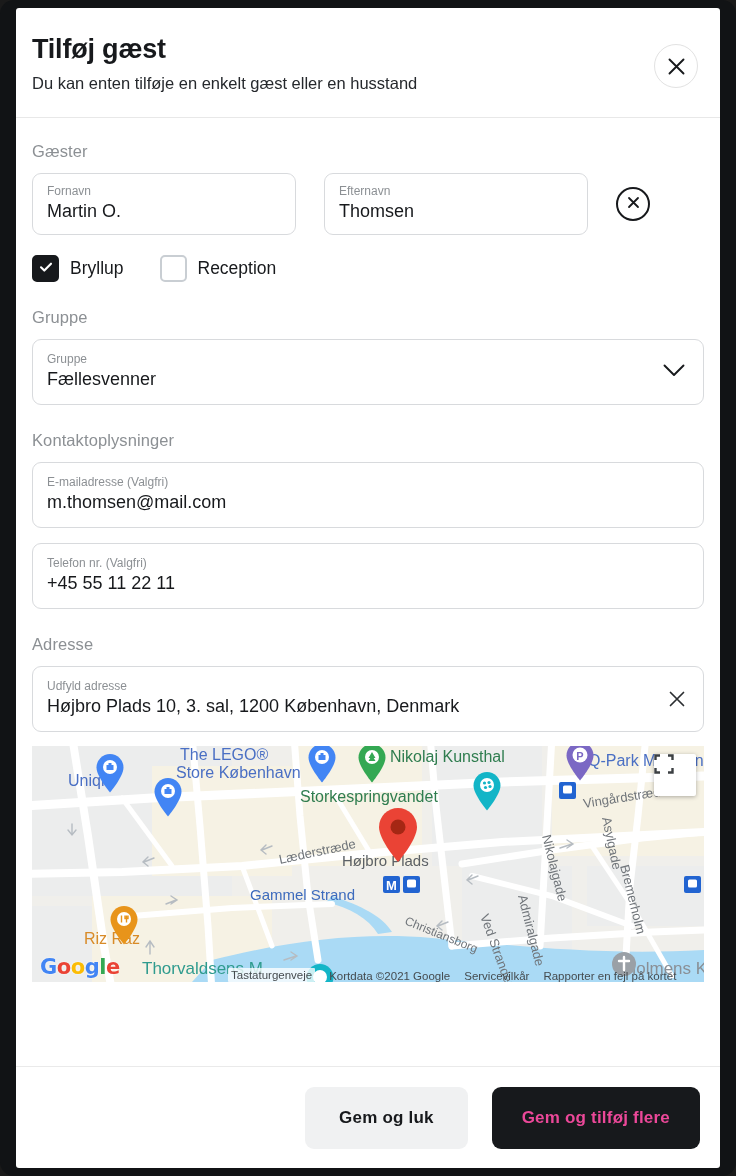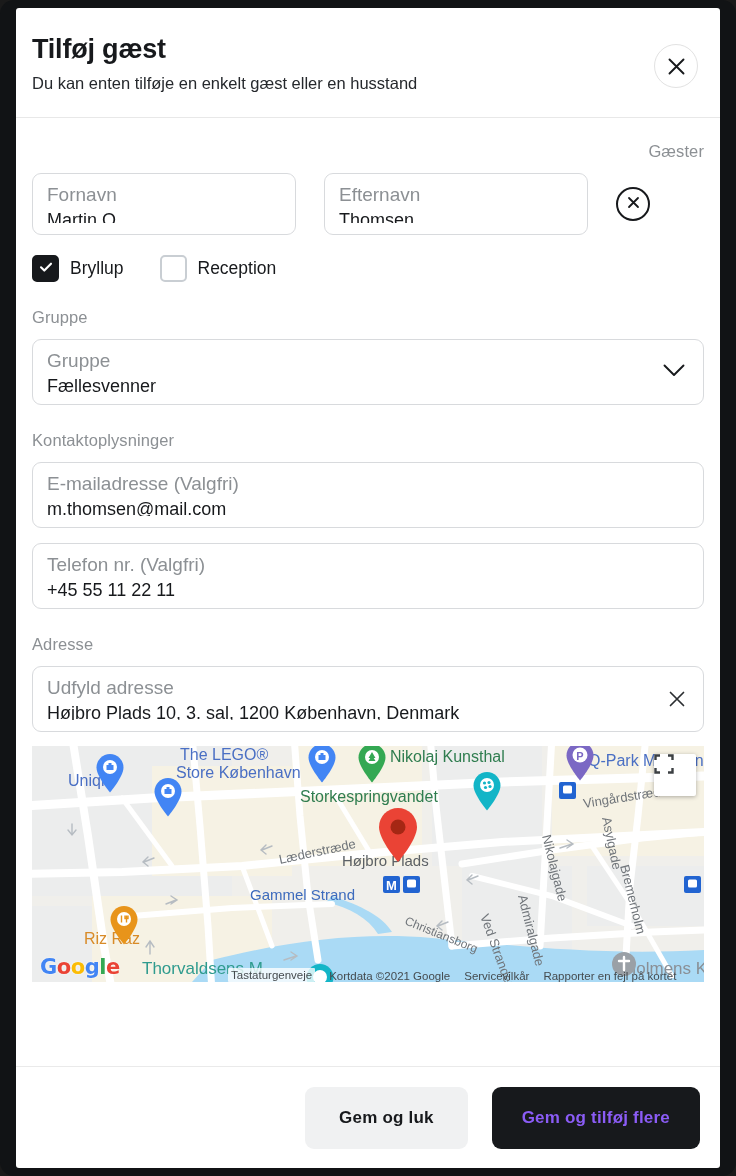--- a/index.html
+++ b/index.html
@@ -80,41 +80,41 @@
   }
 
   .section-label {
     font-size: 16.5px;
     color: #8c9094;
     font-weight: 400;
     margin-top: 26px;
     margin-bottom: 12px;
     letter-spacing: 0.1px;
   }
-  .section-label.first { margin-top: 24px; text-align: right; }
+  .section-label.first { margin-top: 24px; }
 
   .guest-row {
     display: flex;
     align-items: center;
     gap: 28px;
   }
 
   .field {
     position: relative;
     border: 1px solid #d8dadd;
     border-radius: 9px;
     background: #fff;
     padding: 10px 14px 11px 14px;
     height: 62px;
     display: flex;
     flex-direction: column;
     justify-content: center;
   }
   .field-label {
-    font-size: 19px;
+    font-size: 12px;
     color: #8c9094;
     line-height: 1.2;
     margin-bottom: 2px;
   }
   .field-value {
     font-size: 18px;
     color: #17191c;
     line-height: 1.25;
     white-space: nowrap;
     overflow: hidden;
@@ -257,21 +257,21 @@
     letter-spacing: 0.2px;
   }
   .btn-secondary {
     background: #f0f1f2;
     color: #17191c;
     height: 62px;
     padding: 0 34px;
   }
   .btn-primary {
     background: #17191c;
-    color: #8b5cf6;
+    color: #ec4899;
     height: 62px;
     padding: 0 30px;
   }
 </style>
 </head>
 <body>
 
 <div class="device-frame">
 <div class="modal">
 

